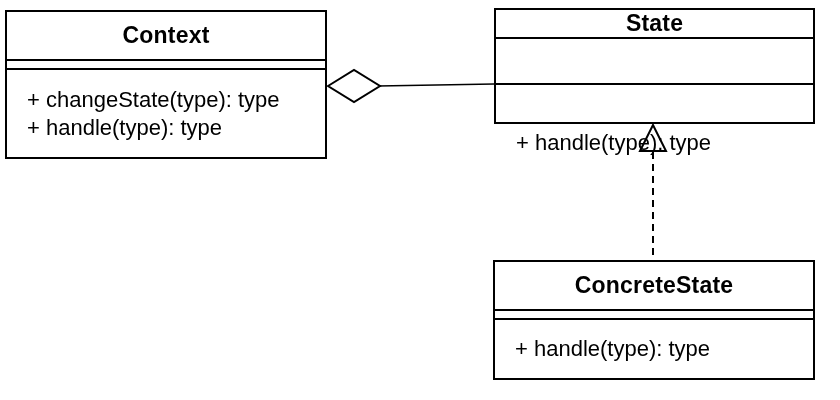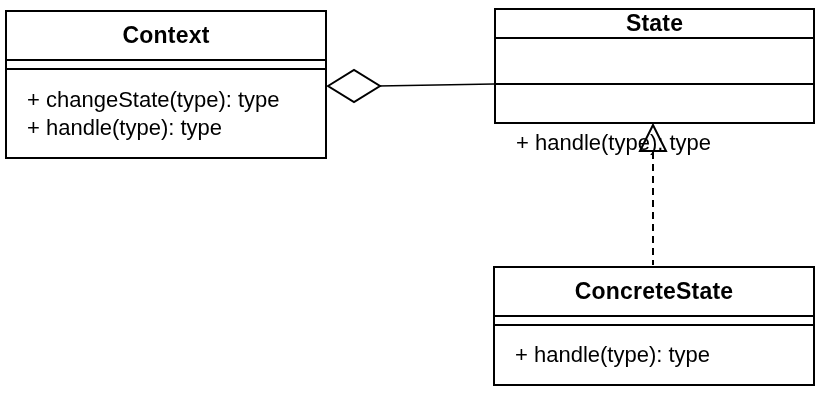--- a/index.html
+++ b/index.html
@@ -24,21 +24,21 @@
   .uml-class {
     position: absolute;
     background: #ffffff;
     border: 2px solid #000000;
     display: flex;
     flex-direction: column;
     color: #000000;
   }
   #cls-context       { left: 5px;   top: 10px;  width: 322px; height: 149px; }
   #cls-state         { left: 494px; top: 8px;   width: 321px; height: 116px; gap: 44px; }
-  #cls-concretestate { left: 493px; top: 266px; width: 322px; height: 120px; }
+  #cls-concretestate { left: 493px; top: 260px; width: 322px; height: 120px; }
 
   .uml-title {
     height: 49px;
     border-bottom: 2px solid #000000;
     display: flex;
     align-items: center;
     justify-content: center;
     font-weight: bold;
     font-size: 23px;
     letter-spacing: 0.2px;

